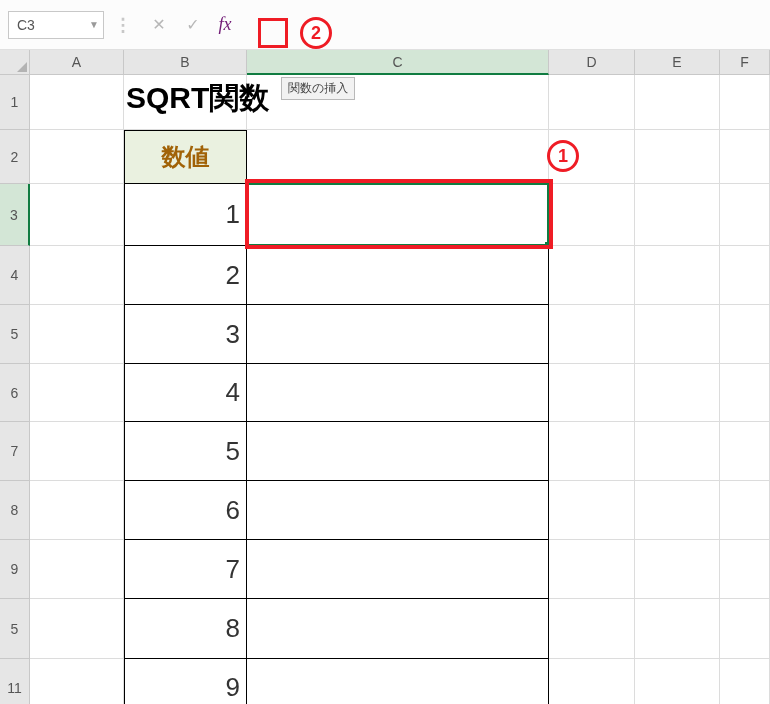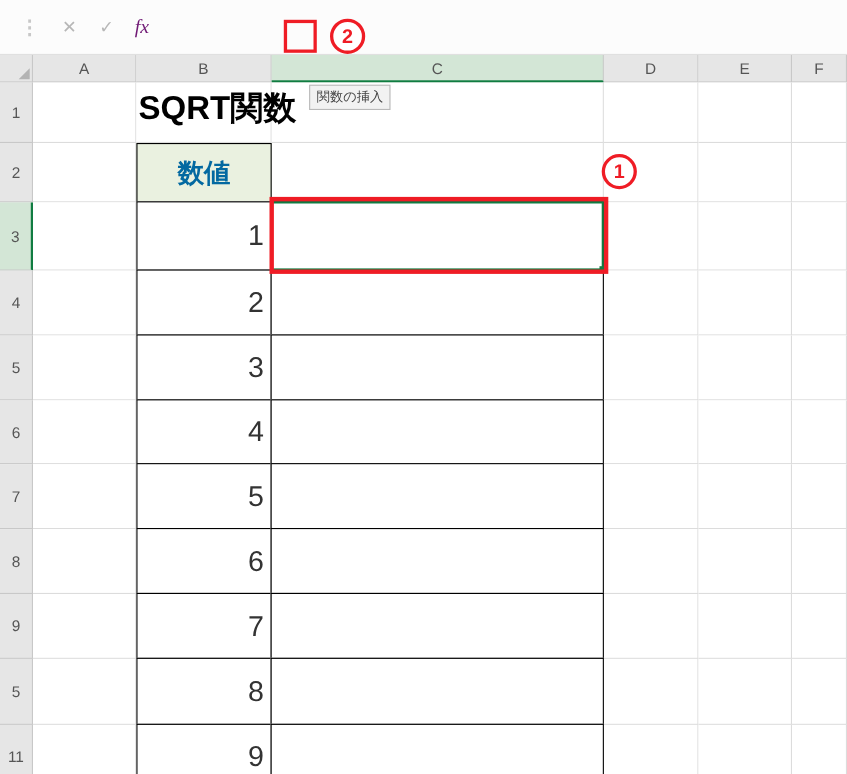--- a/index.html
+++ b/index.html
@@ -163,21 +163,21 @@
     white-space: nowrap;
     z-index: 2;
   }
   
   .tbl-header {
     position: absolute;
     background: #eaf1e0;
     border: 1px solid #000;
     display: flex; align-items: center; justify-content: center;
     font-size: 24px; font-weight: bold;
-    color: #0369a1;
+    color: #a16207;
     z-index: 2;
   }
   
   .tbl-data {
     position: absolute;
     background: #ffffff;
     border: 1px solid #000;
     display: flex; align-items: center;
     font-size: 26px;
     color: #333;
@@ -201,20 +201,24 @@
     position: absolute;
     border: 4px solid #ef1c25;
     pointer-events: none;
     z-index: 4;
   }
 </style>
 </head>
 <body>
 
 <div class="formula-bar">
+  <div class="name-box">
+    <span>C3</span>
+    <span class="dropdown">▼</span>
+  </div>
   <span class="fb-sep">⋮</span>
   <div class="fb-btn">
       <span>✕</span>
     </div>
   <div class="fb-btn">
       <span>✓</span>
     </div>
   <div class="fx-btn">
       <span>fx</span>
     </div>

